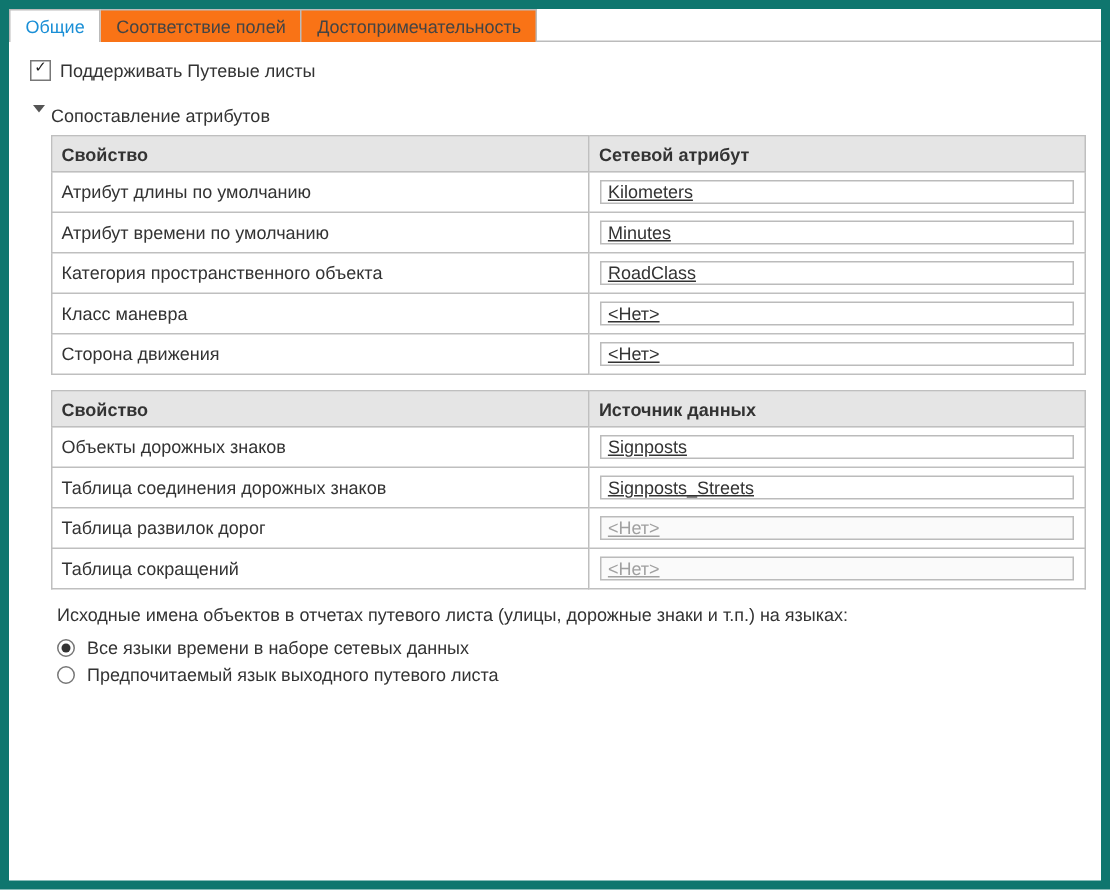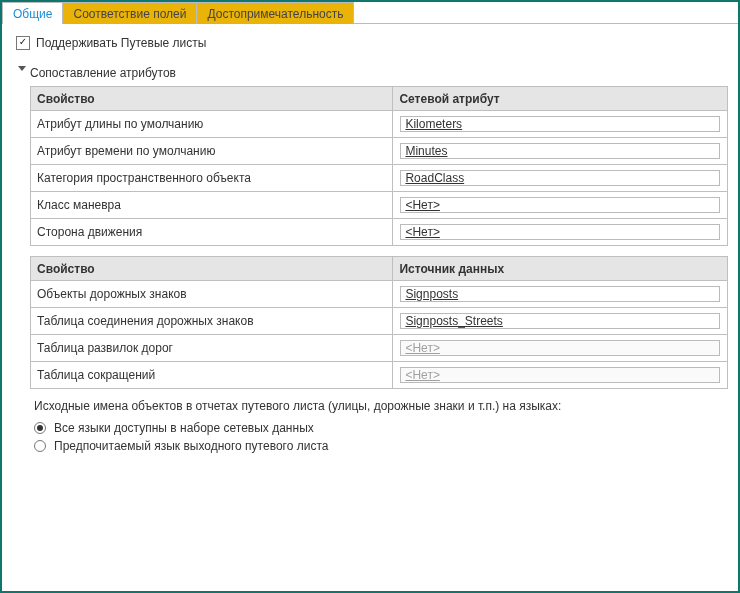--- a/index.html
+++ b/index.html
@@ -6,35 +6,35 @@
   body {
     margin: 0;
     font-family: "Segoe UI", Tahoma, sans-serif;
     font-size: 12px;
     background: #fff;
     color: #333;
   }
   .frame {
     width: 740px;
     height: 593px;
-    border: 2px solid #0f766e;
+    border: 6px solid #0f766e;
     position: relative;
     overflow: hidden;
   }
   .tabs {
     display: flex;
     background: #fff;
     border-bottom: 1px solid #bbb;
     height: 22px;
   }
   .tab {
     padding: 2px 10px 2px 10px;
     border: 1px solid #bbb;
     border-bottom: none;
-    background: #eab308;
+    background: #f97316;
     margin-right: -1px;
     height: 22px;
     display: flex;
     align-items: center;
     cursor: pointer;
     color: #444;
   }
   .tab.active {
     color: #1a8fd6;
     background: #fff;
@@ -261,21 +261,21 @@
               </td>
             </tr>
           </tbody>
       </table>
     </div>
 
     <div class="section">
       <div class="desc">Исходные имена объектов в отчетах путевого листа (улицы, дорожные знаки и т.п.) на языках:</div>
       <div class="radio-row">
         <span class="radio checked"></span>
-        <span>Все языки доступны в наборе сетевых данных</span>
+        <span>Все языки времени в наборе сетевых данных</span>
       </div>
       <div class="radio-row">
         <span class="radio"></span>
         <span>Предпочитаемый язык выходного путевого листа</span>
       </div>
     </div>
 
   </div>
 </div>
 

